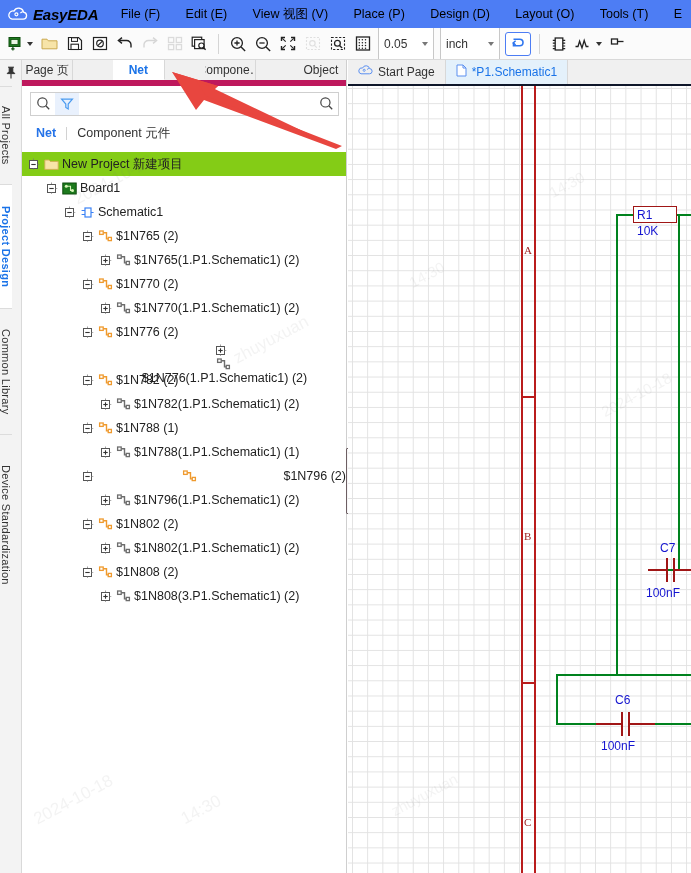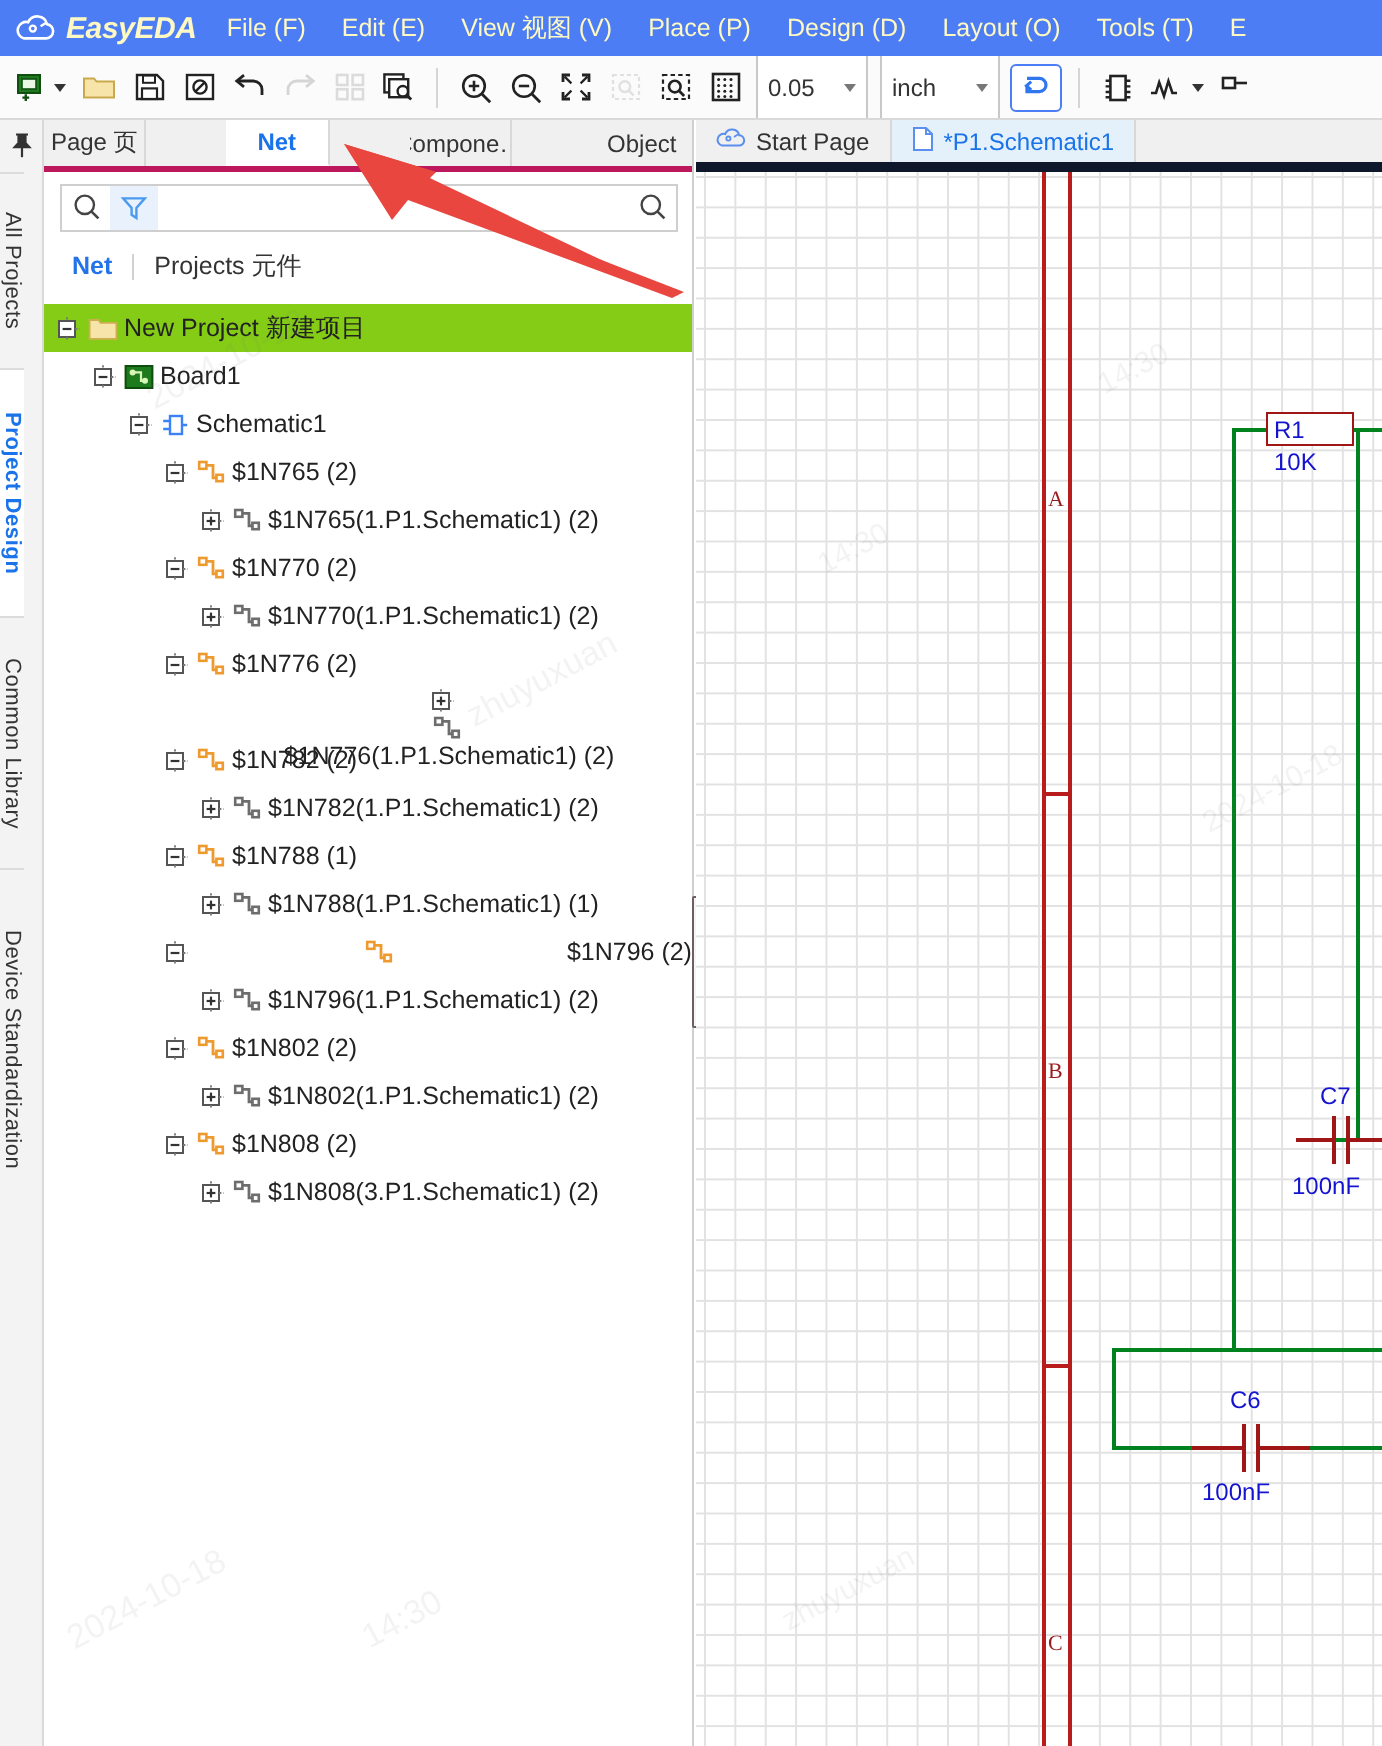--- a/index.html
+++ b/index.html
@@ -9,22 +9,23 @@
     overflow: hidden;
     background: #ffffff;
   }
   #app { position: relative; width: 691px; height: 873px; }
 
   
   .menubar {
     position: absolute; left: 0; top: 0; width: 691px; height: 28px;
     background: #4d7df4;
     display: flex; align-items: center;
-    color: #fef9c3;
+    color: #000000;
     overflow: hidden;
+    justify-content: space-between;
   }
   .brand {
     display: flex; align-items: center; gap: 5px;
     padding: 0 6px 0 8px;
     font-size: 15px; font-weight: bold; font-style: italic;
     letter-spacing: -0.2px;
     white-space: nowrap;
   }
   .brand svg { display: block; }
   .menu-item {
@@ -78,21 +79,21 @@
   }
   .rail-item.active { color: #1a73e8; font-weight: bold; background: #ffffff; }
 
   
   .panel {
     position: absolute; left: 22px; top: 60px; width: 325px; height: 813px;
     background: #ffffff; border-right: 1px solid #cfcfcf;
   }
   .panel-tabs {
     display: flex; height: 26px; background: #f0f0f0;
-    border-bottom: 3px solid #be185d;
+    border-bottom: 6px solid #be185d;
     gap: 40px;
   }
   .ptab {
     flex: 1 1 0; min-width: 0;
     display: flex; align-items: center; justify-content: center;
     font-size: 12px; color: #333;
     border-right: 1px solid #d8d8d8;
     background: #f0f0f0;
     overflow: hidden; white-space: nowrap;
   }
@@ -128,21 +129,21 @@
   .row .lbl { margin-left: 3px; }
   .ico { width: 15px; height: 14px; flex: 0 0 auto; display:flex; align-items:center; }
 
   
   .canvas-wrap {
     position: absolute; left: 348px; top: 60px; width: 343px; height: 813px;
     background: #ffffff; overflow: hidden;
   }
   .etabs {
     position: absolute; left: 0; top: 0; width: 343px; height: 26px;
-    background: #f0f0f0; border-bottom: 5px solid #0f172a; display: flex;
+    background: #f0f0f0; border-bottom: 2px solid #0f172a; display: flex;
   }
   .etab {
     display: flex; align-items: center; gap: 5px;
     padding: 0 10px; font-size: 12px; color: #333;
     border-right: 1px solid #d8d8d8; background: #f0f0f0;
     white-space: nowrap;
   }
   .etab.active { background: #e4f1fb; color: #1a73e8; }
   .grid {
     position: absolute; left: 0; top: 26px; width: 343px; height: 787px;
@@ -421,21 +422,21 @@
             <circle cx="6.4" cy="6.4" r="4.6" fill="none" stroke="#444" stroke-width="1.2"></circle>
             <path d="M9.8 9.8l3.4 3.4" stroke="#444" stroke-width="1.3"></path>
           </svg>
         </div>
       </div>
     </div>
 
     <div class="subtabs">
       <div class="subtab active">Net</div>
       <div class="subtab-div"></div>
-      <div class="subtab">Projects 元件</div>
+      <div class="subtab">Component 元件</div>
     </div>
 
     <div class="tree" id="tree">
         <div class="row sel" style="padding-left: 6px;">
           <span class="exp"><svg width="13" height="13" viewBox="0 0 13 13">
               <rect x="1.5" y="2.5" width="8" height="8" fill="#fff" stroke="#555" stroke-width="1"></rect>
               <path d="M3.3 6.5h4.4" stroke="#333" stroke-width="1.1"></path>
               <path d="M5.5 0.6v1.9M5.5 10.5v1.9M9.5 6.5h2.4" stroke="#777" stroke-width="0.9" stroke-dasharray="1.2 1"></path>
             </svg></span>
           <span class="ico">

